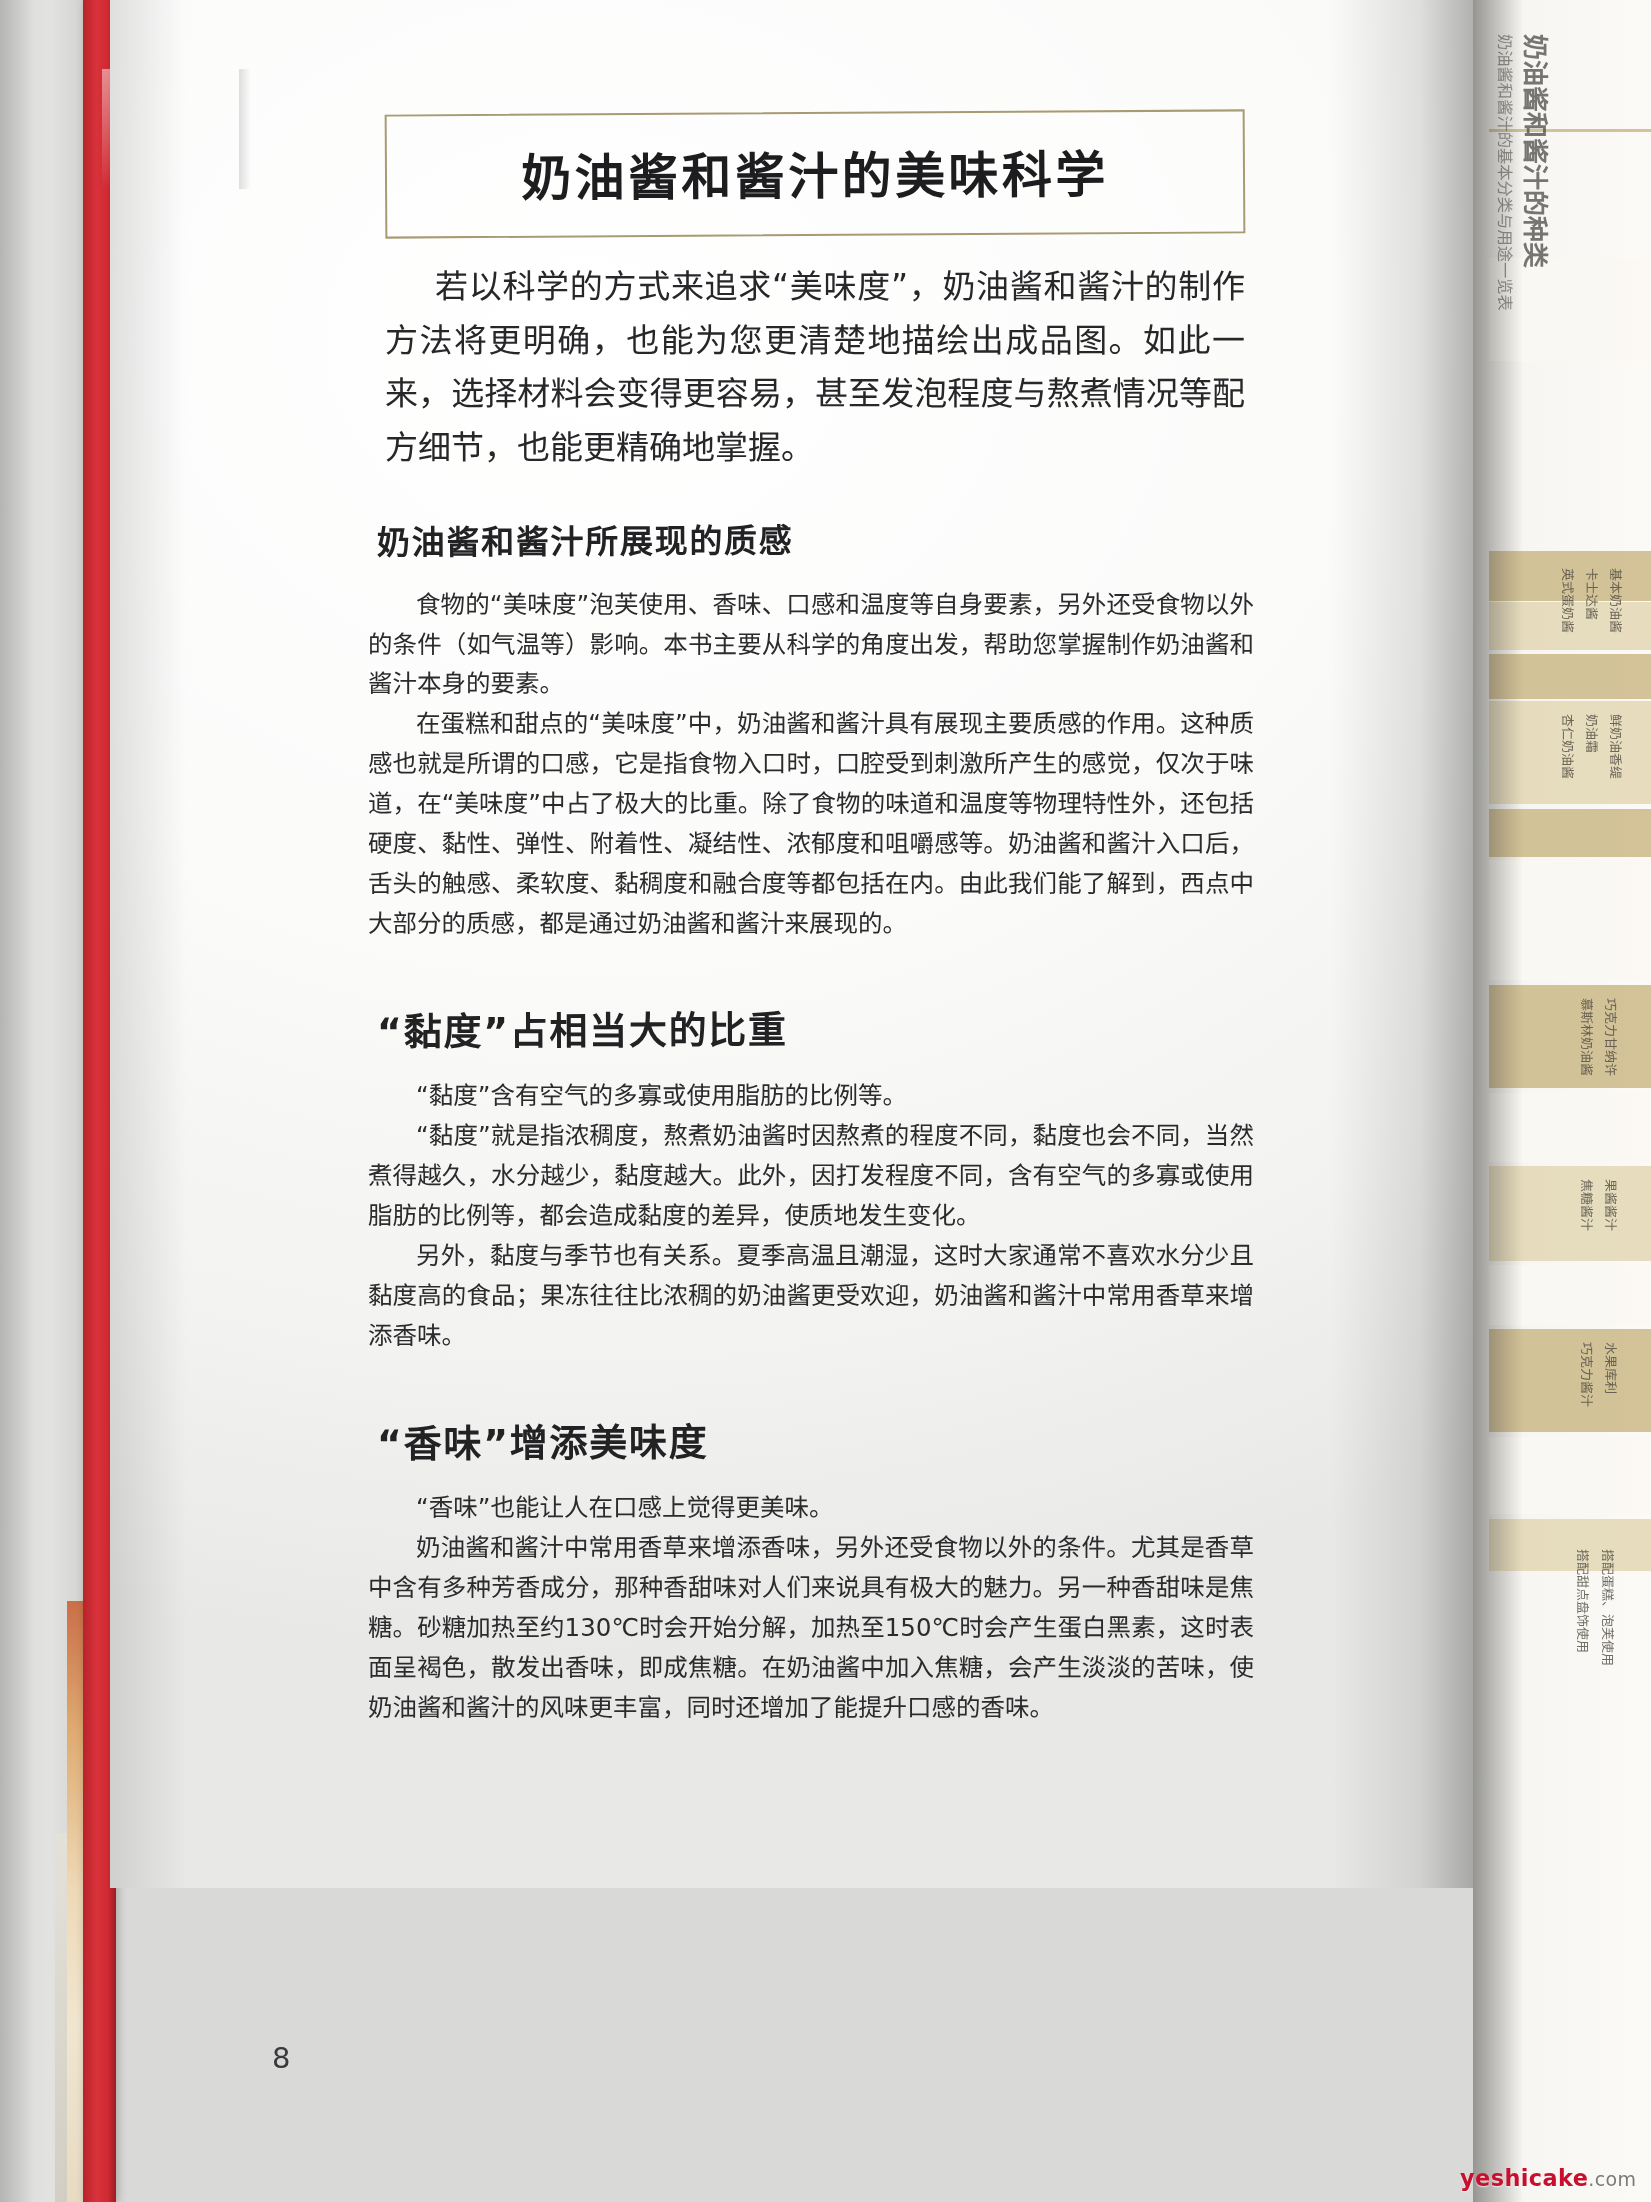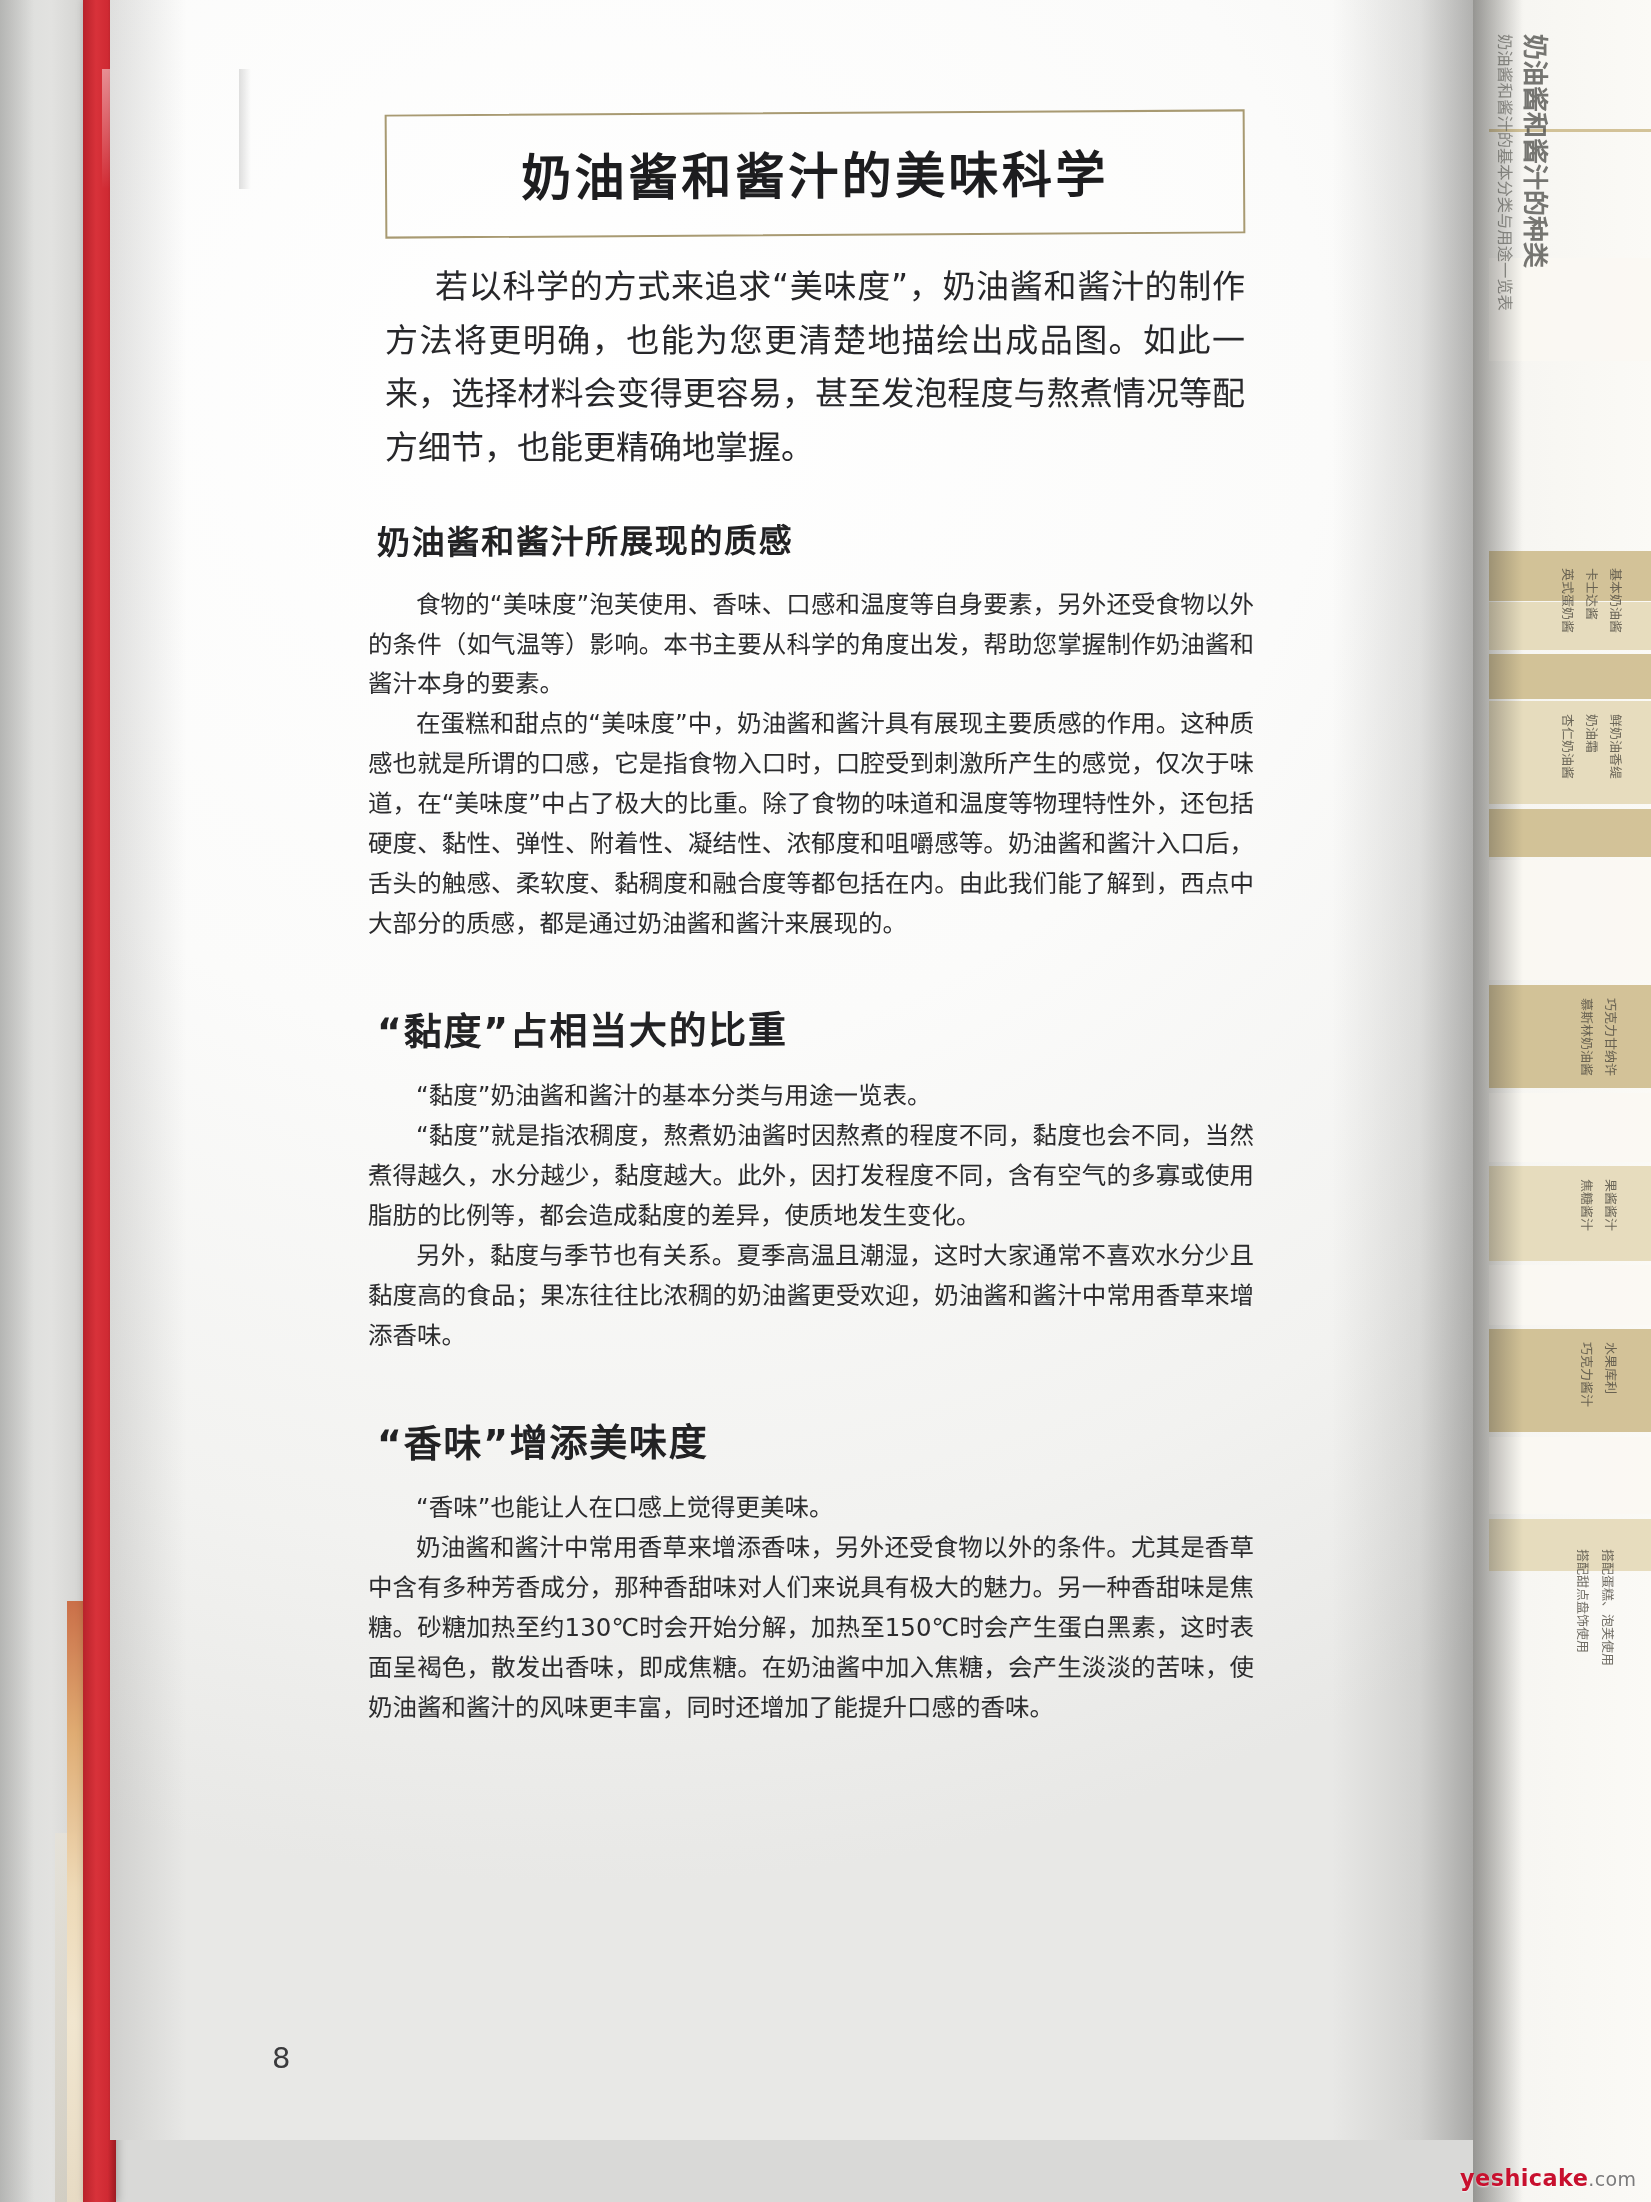--- a/index.html
+++ b/index.html
@@ -65,21 +65,21 @@
     left: 102px; top: 69px;
     width: 8.6px; height: 120px;
     background: linear-gradient(180deg, rgba(255,255,255,.85), rgba(255,255,255,0));
     opacity:.55;
   }
 
   
   .page-left {
     position: absolute;
     left: 110px; top: 0;
-    width: 1368px; height: 2140px;
+    width: 1368px; height: 1888px;
     background:
       radial-gradient(120% 70% at 35% 18%, #ffffff 0%, #fbfbfa 45%, #f2f2f0 78%, #e8e8e6 100%);
   }
   .page-left::after{
     content:"";
     position:absolute; right:0; top:0; width:146px; height:100%;
     background: linear-gradient(90deg, rgba(160,160,158,0) 0%, rgba(120,120,118,.20) 60%, rgba(70,70,68,.42) 100%);
     pointer-events:none;
   }
   .page-left::before{
@@ -268,21 +268,21 @@
         <h1>奶油酱和酱汁的美味科学</h1>
       </div>
 
       <p class="lead">若以科学的方式来追求“美味度”，奶油酱和酱汁的制作方法将更明确，也能为您更清楚地描绘出成品图。如此一来，选择材料会变得更容易，甚至发泡程度与熬煮情况等配方细节，也能更精确地掌握。</p>
 
       <h2 class="section">奶油酱和酱汁所展现的质感</h2>
       <p class="para tight">食物的“美味度”泡芙使用、香味、口感和温度等自身要素，另外还受食物以外的条件（如气温等）影响。本书主要从科学的角度出发，帮助您掌握制作奶油酱和酱汁本身的要素。</p>
       <p class="para">在蛋糕和甜点的“美味度”中，奶油酱和酱汁具有展现主要质感的作用。这种质感也就是所谓的口感，它是指食物入口时，口腔受到刺激所产生的感觉，仅次于味道，在“美味度”中占了极大的比重。除了食物的味道和温度等物理特性外，还包括硬度、黏性、弹性、附着性、凝结性、浓郁度和咀嚼感等。奶油酱和酱汁入口后，舌头的触感、柔软度、黏稠度和融合度等都包括在内。由此我们能了解到，西点中大部分的质感，都是通过奶油酱和酱汁来展现的。</p>
 
       <h2 class="section big">“黏度”占相当大的比重</h2>
-      <p class="para tight">“黏度”奶油酱和酱汁的基本分类与用途一览表。</p>
+      <p class="para tight">“黏度”含有空气的多寡或使用脂肪的比例等。</p>
       <p class="para tight">“黏度”就是指浓稠度，熬煮奶油酱时因熬煮的程度不同，黏度也会不同，当然煮得越久，水分越少，黏度越大。此外，因打发程度不同，含有空气的多寡或使用脂肪的比例等，都会造成黏度的差异，使质地发生变化。</p>
       <p class="para">另外，黏度与季节也有关系。夏季高温且潮湿，这时大家通常不喜欢水分少且黏度高的食品；果冻往往比浓稠的奶油酱更受欢迎，奶油酱和酱汁中常用香草来增添香味。</p>
 
       <h2 class="section big">“香味”增添美味度</h2>
       <p class="para tight">“香味”也能让人在口感上觉得更美味。</p>
       <p class="para">奶油酱和酱汁中常用香草来增添香味，另外还受食物以外的条件。尤其是香草中含有多种芳香成分，那种香甜味对人们来说具有极大的魅力。另一种香甜味是焦糖。砂糖加热至约130℃时会开始分解，加热至150℃时会产生蛋白黑素，这时表面呈褐色，散发出香味，即成焦糖。在奶油酱中加入焦糖，会产生淡淡的苦味，使奶油酱和酱汁的风味更丰富，同时还增加了能提升口感的香味。</p>
 
     </div>
 
     <div class="page-number">8</div>

